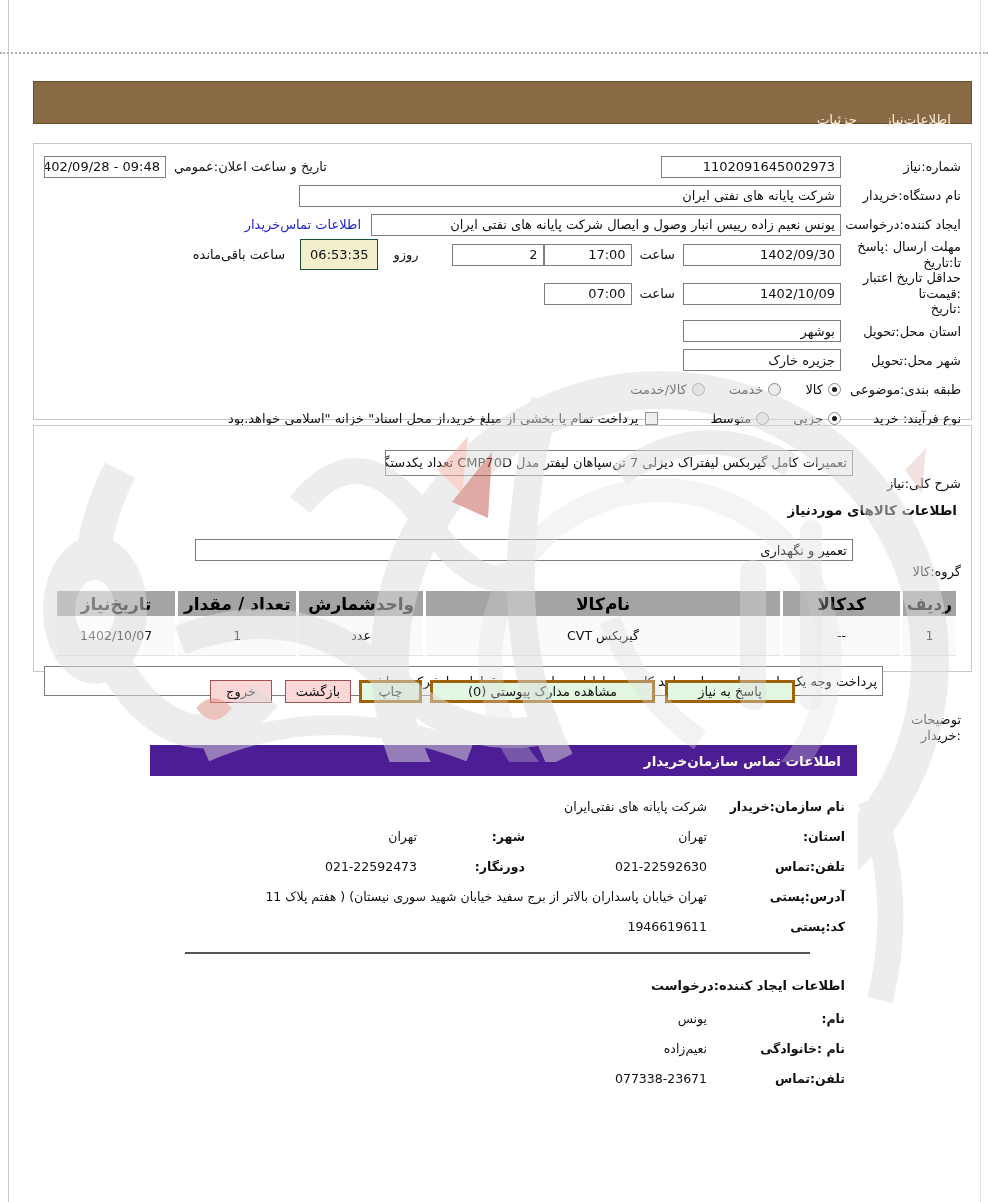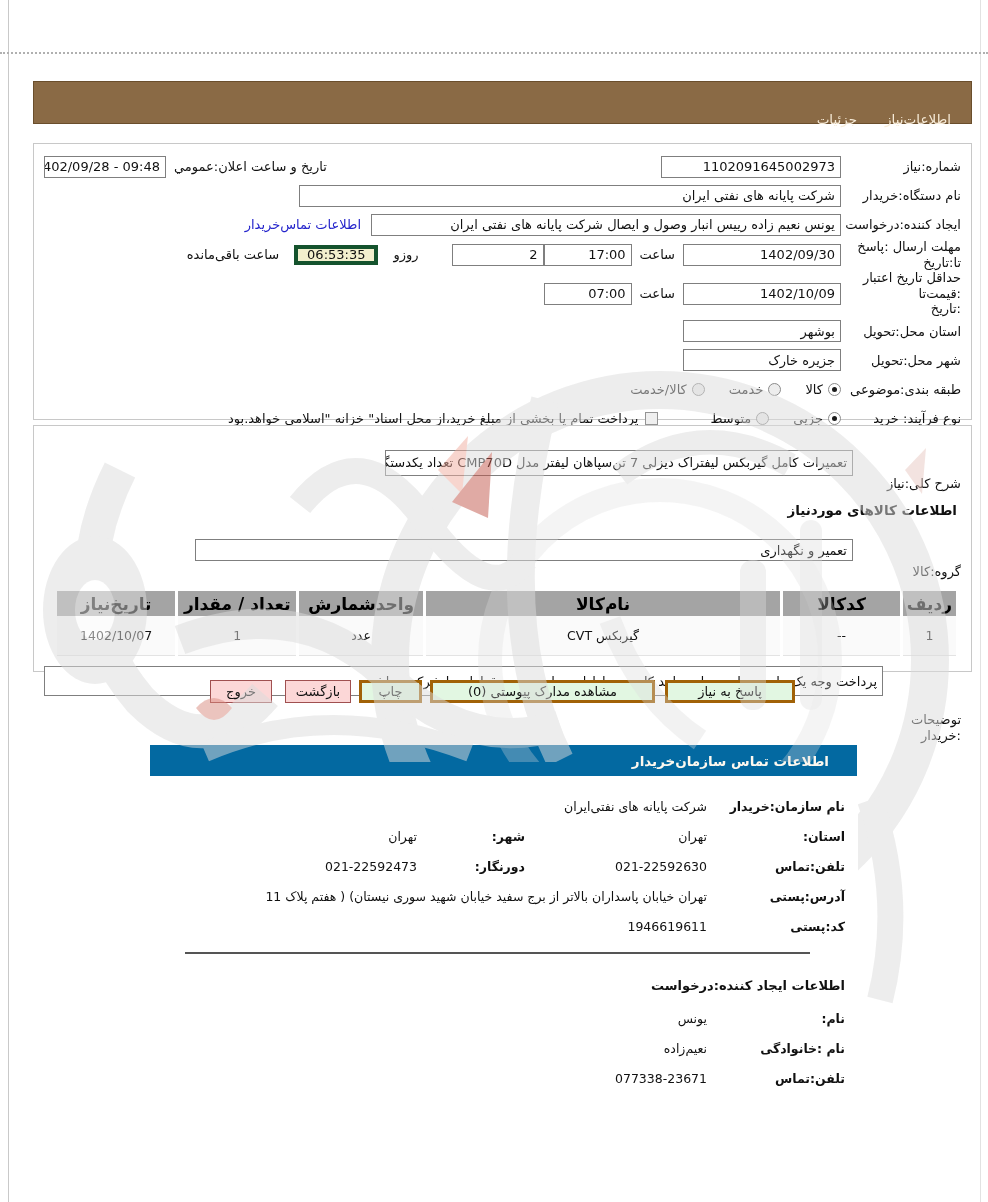--- a/index.html
+++ b/index.html
@@ -35,21 +35,21 @@
   .ibox {
     height:22px; border:1px solid #7f7f7f; background:#fff;
     display:flex; align-items:center; padding:0 5px; overflow:hidden; white-space:nowrap;
   }
   .w180{width:180px}.w542{width:542px}.w470{width:470px}.w175{width:158px}
   .w122{width:122px}.w88{width:88px}.w92{width:92px}.w560{width:468px}.w658{width:658px}.w845{width:847px}
   .sp  { flex:1; } .gap25{ margin-left:25px; }
   .mid { margin:0 8px; white-space:nowrap; }
   .link { color:#2323cb; margin-right:10px; cursor:pointer; white-space:nowrap; }
   .count {
-    height:20px; background:#f2efcd; border:4px solid #14532d;
+    height:31px; background:#f2efcd; border:1px solid #14532d;
     display:flex; align-items:center; padding:0 9px; margin:0 7px; white-space:nowrap;
   }
   .radio {
     width:13px; height:13px; border-radius:50%; border:1px solid #8b8b8b;
     background:#ededed; display:inline-block; position:relative; flex:none; margin-left:5px;
   }
   .radio.checked { background:#fff; }
   .radio.checked::after {
     content:""; position:absolute; left:3px; top:3px; width:5px; height:5px;
     border-radius:50%; background:#1c1c1c;
@@ -82,22 +82,22 @@
     font-size:13px; cursor:pointer; white-space:nowrap; flex:none;
   }
   .btn.green { background:#e2f7e2; border:3px solid #a16207; }
   .btn.pink  { background:#fcd7d7; border:1px solid #a05050; }
   .b-respond{width:130px; margin-left:10px;} .b-attach{width:225px; margin-left:8px;}
   .b-print{width:63px; margin-left:8px;} .b-back{width:66px; margin-left:13px;} .b-exit{width:62px;}
 
   
   .contact-head {
     position:absolute; top:745px; left:150px; width:707px; height:31px;
-    background:#0369a1; color:#fdf8ef; font-weight:bold; font-size:13.5px;
-    display:flex; align-items:center; padding-right:28px; z-index:1;
+    background:#4c1d95; color:#fdf8ef; font-weight:bold; font-size:13.5px;
+    display:flex; align-items:center; padding-right:16px; z-index:1;
   }
   .cblock { position:absolute; left:150px; width:707px; z-index:1; }
   .cbody  { top:795px; }
   .crow { display:flex; align-items:flex-start; min-height:30px; padding:4px 12px 0; font-size:12.5px; }
   .c-lbl  { flex:none; width:138px; font-weight:bold; }
   .c-val  { flex:none; width:182px; }
   .c-lbl2 { flex:none; width:108px; font-weight:bold; }
   .c-val2 { flex:1; }
   .sep { position:absolute; top:952px; left:185px; width:625px; border-top:2px solid #555; z-index:1; }
   .creator { top:972px; }

